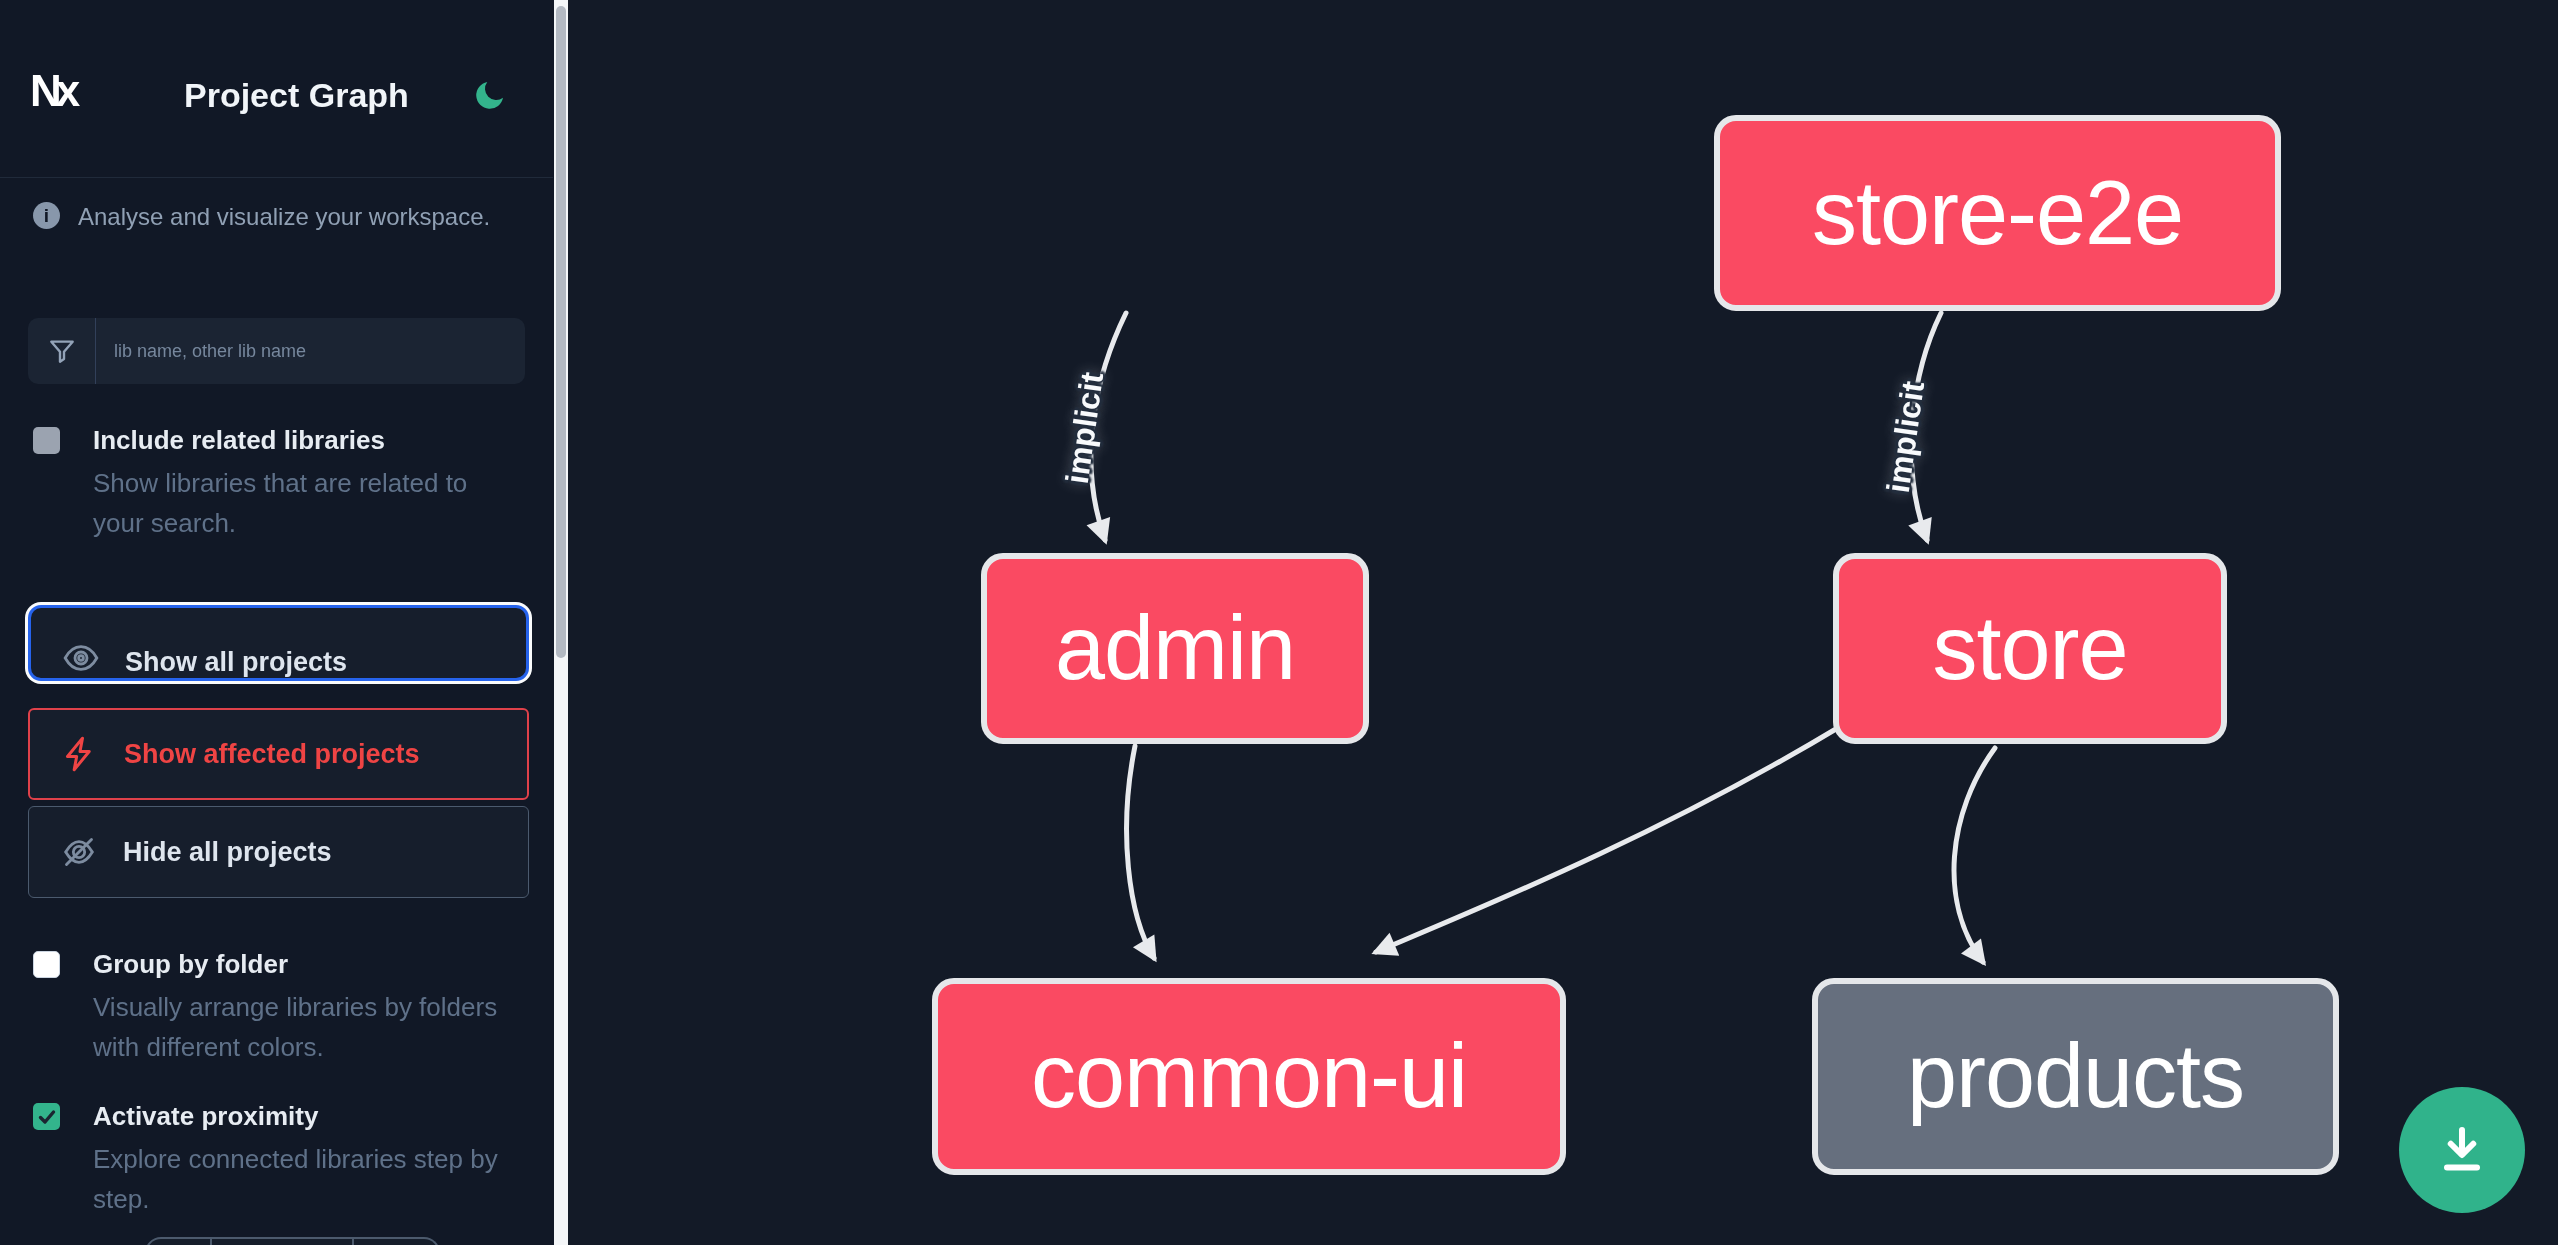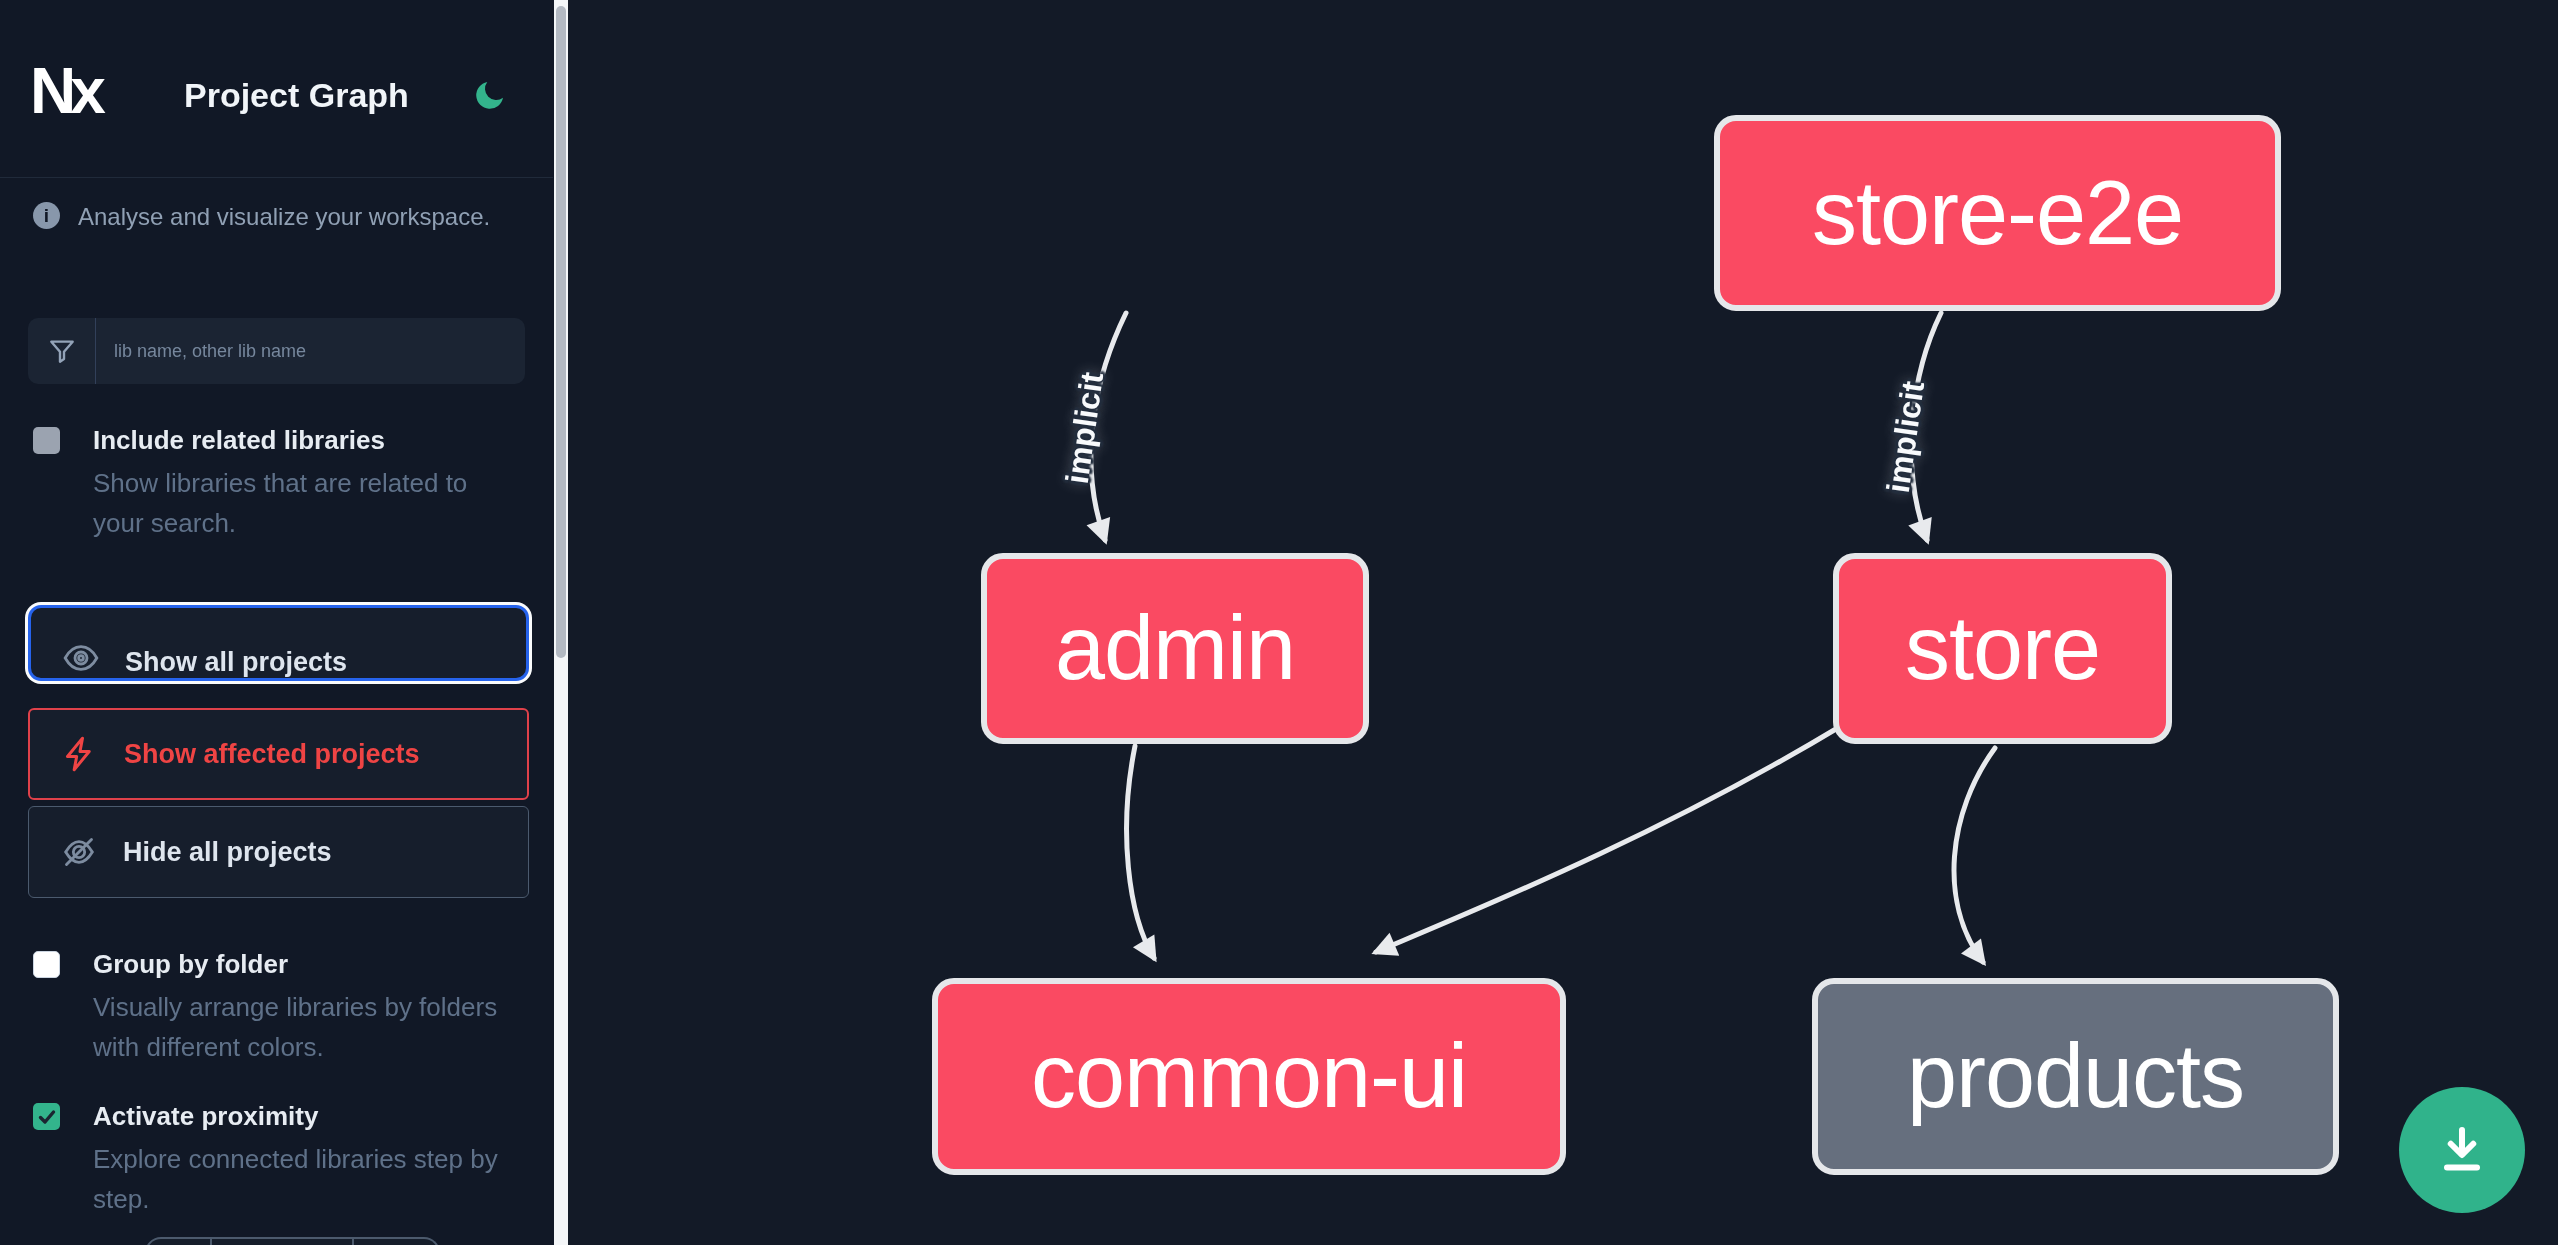--- a/index.html
+++ b/index.html
@@ -3,21 +3,21 @@
 <meta charset="utf-8">
 <style>
   html,body{margin:0;padding:0;background:#0b0f17;}
   #page{position:relative;width:2558px;height:1245px;overflow:hidden;
         font-family:"Liberation Sans",sans-serif;background:#131a27;}
 
   
   #sidebar{position:absolute;left:0;top:0;width:568px;height:1245px;background:#111826;}
   .sb-header{position:absolute;left:0;top:0;width:553px;height:177px;border-bottom:1px solid #202a3a;}
   .nx-logo{position:absolute;left:30px;top:56px;width:100px;height:70px;color:#fff;
-           font-weight:bold;font-size:64px;letter-spacing:-6px;line-height:70px;}
+           font-weight:bold;font-size:44px;letter-spacing:-6px;line-height:70px;}
   .app-title{position:absolute;left:184px;top:76px;font-size:34px;font-weight:700;color:#f1f5f9;}
   .moon{position:absolute;left:473px;top:76px;width:36px;height:36px;}
 
   .info-row{position:absolute;left:33px;top:202px;width:500px;height:30px;}
   .info-badge{position:absolute;left:0;top:0;width:27px;height:27px;border-radius:50%;
               background:#8897ab;color:#111826;font-weight:bold;font-size:19px;
               text-align:center;line-height:27px;}
   .tagline{position:absolute;left:45px;top:1px;font-size:24px;color:#90a0b4;}
 
   .search-box{position:absolute;left:28px;top:318px;width:497px;height:66px;background:#1b2433;
@@ -58,21 +58,21 @@
   
   #canvas{position:absolute;left:568px;top:0;width:1990px;height:1245px;background:#131a27;}
   .node{position:absolute;box-sizing:border-box;border:6px solid #e5e7ea;border-radius:22px;
         display:flex;align-items:center;justify-content:center;color:#ffffff;
         font-size:90px;letter-spacing:-1px;}
   .node.pink{background:#fa4a62;}
   .node.grey{background:#666f7e;}
   #n-admin-e2e {left:304px;top:115px;width:605px;height:196px;}
   #n-store-e2e {left:1146px;top:115px;width:567px;height:196px;}
   #n-admin     {left:413px;top:553px;width:388px;height:191px;}
-  #n-store     {left:1265px;top:553px;width:339px;height:191px;}
+  #n-store     {left:1265px;top:553px;width:394px;height:191px;}
   #n-common-ui {left:364px;top:978px;width:634px;height:197px;}
   #n-products  {left:1244px;top:978px;width:527px;height:197px;}
 
   .edge-label{position:absolute;font-size:32px;font-weight:700;color:#f8fafc;white-space:nowrap;
       transform:translate(-50%,-50%) rotate(-82deg);
       text-shadow:-3px 0 2px #232e3e,3px 0 2px #232e3e,0 -3px 2px #232e3e,0 3px 2px #232e3e,
                   -2px -2px 2px #232e3e,2px 2px 2px #232e3e,0 0 14px rgba(255,255,255,.45);}
   #elab-1{left:517px;top:428px;}
   #elab-2{left:1338px;top:437px;}
 

